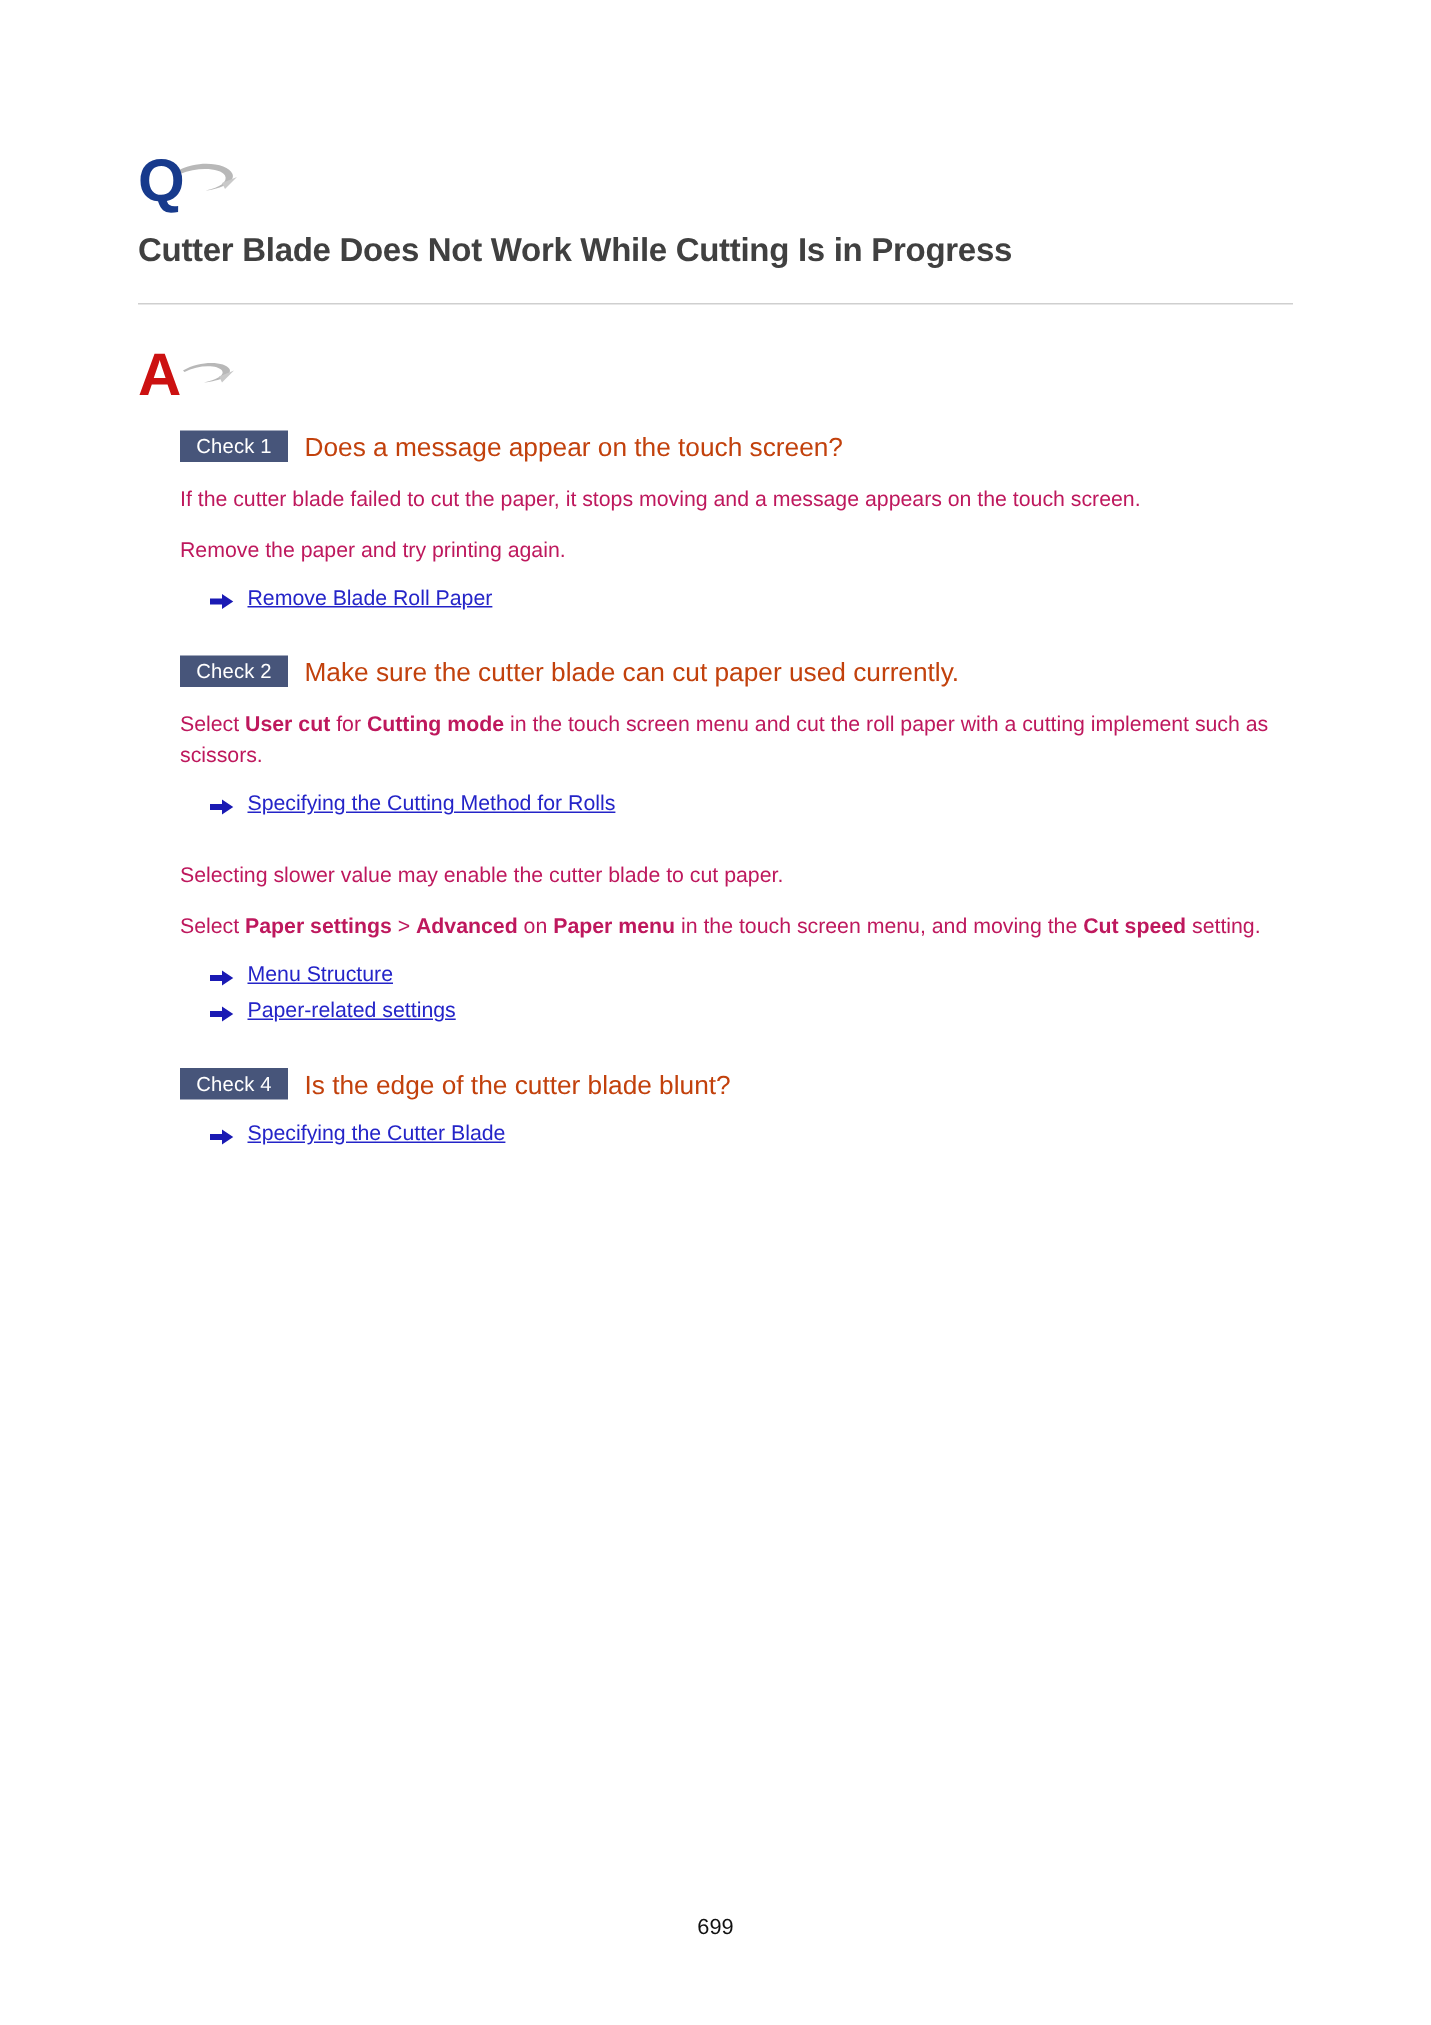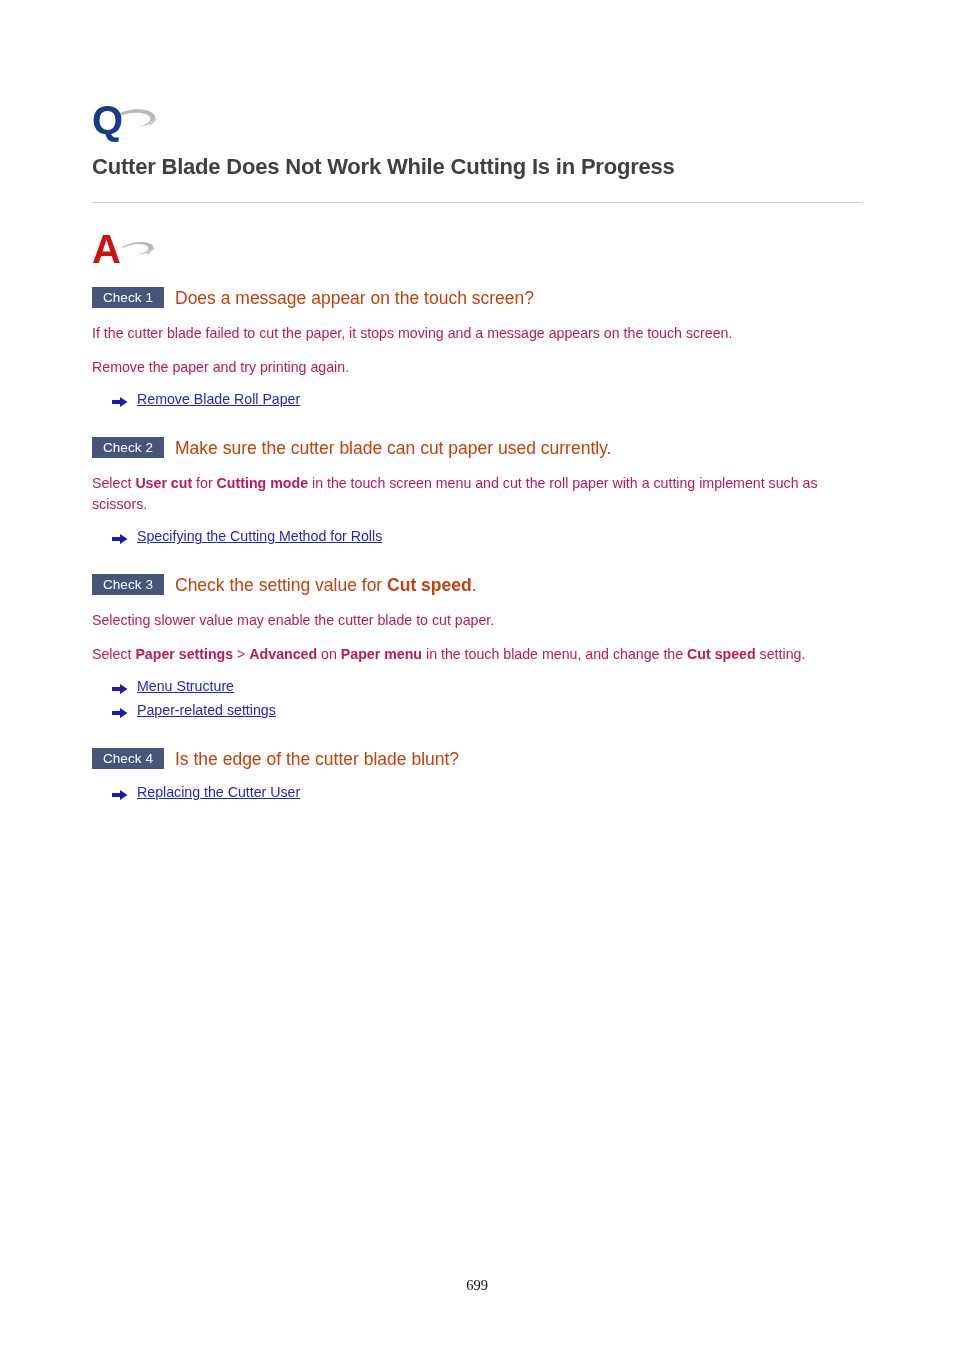--- a/index.html
+++ b/index.html
@@ -50,21 +50,21 @@
   }
 
   .divider {
     border: 0;
     border-top: 1px solid #cfcfcf;
     margin: 22px 0 0 0;
     width: 770px;
   }
 
   
-  .check-block { margin-top: 0; }
+  .check-block { margin-top: 0; margin-left: 28px; }
 
   .check-heading {
     display: flex;
     align-items: baseline;
     margin: 0 0 0 0;
   }
   .check-badge {
     display: inline-block;
     background: #47557a;
     color: #ffffff;
@@ -120,21 +120,21 @@
     text-decoration: underline;
     cursor: pointer;
   }
 
   .page-number {
     position: absolute;
     left: 0;
     top: 1277px;
     width: 954px;
     text-align: center;
-    font-family: Liberation Serif, serif;
+    font-family: Liberation Sans, sans-serif;
     font-size: 14.5px;
     color: #111;
   }
 </style>
 </head>
 <body>
 
 <div class="page">
   <div class="content">
 
@@ -188,26 +188,22 @@
           <ul class="link-list">
             <li>
               <span class="arrow-icon"><svg width="16" height="12" viewBox="0 0 16 12" xmlns="http://www.w3.org/2000/svg">
                   <path d="M0 4 H8 V1 L15.5 6 L8 11 V8 H0 Z" fill="#1a1ab4"></path>
                 </svg></span>
               <a>Specifying the Cutting Method for Rolls</a>
             </li>
           </ul>
         </div>
         <div class="check-block" style="margin-top: 28px;">
-          <div class="check-heading">
-            <span class="check-badge">Check 3</span>
-            <span class="check-title"><span>Check the setting value for </span><b>Cut speed</b><span>.</span></span>
-          </div>
           <p class="body"><span>Selecting slower value may enable the cutter blade to cut paper.</span></p>
-          <p class="body"><span>Select </span><b>Paper settings</b><span> &gt; </span><b>Advanced</b><span> on </span><b>Paper menu</b><span> in the touch blade menu, and change the </span><b>Cut speed</b><span> setting.</span></p>
+          <p class="body"><span>Select </span><b>Paper settings</b><span> &gt; </span><b>Advanced</b><span> on </span><b>Paper menu</b><span> in the touch screen menu, and moving the </span><b>Cut speed</b><span> setting.</span></p>
           <ul class="link-list">
             <li>
               <span class="arrow-icon"><svg width="16" height="12" viewBox="0 0 16 12" xmlns="http://www.w3.org/2000/svg">
                   <path d="M0 4 H8 V1 L15.5 6 L8 11 V8 H0 Z" fill="#1a1ab4"></path>
                 </svg></span>
               <a>Menu Structure</a>
             </li>
             <li>
               <span class="arrow-icon"><svg width="16" height="12" viewBox="0 0 16 12" xmlns="http://www.w3.org/2000/svg">
                   <path d="M0 4 H8 V1 L15.5 6 L8 11 V8 H0 Z" fill="#1a1ab4"></path>
@@ -219,21 +215,21 @@
         <div class="check-block" style="margin-top: 28px;">
           <div class="check-heading">
             <span class="check-badge">Check 4</span>
             <span class="check-title"><span>Is the edge of the cutter blade blunt?</span></span>
           </div>
           <ul class="link-list">
             <li>
               <span class="arrow-icon"><svg width="16" height="12" viewBox="0 0 16 12" xmlns="http://www.w3.org/2000/svg">
                   <path d="M0 4 H8 V1 L15.5 6 L8 11 V8 H0 Z" fill="#1a1ab4"></path>
                 </svg></span>
-              <a>Replacing the Cutter User</a>
+              <a>Specifying the Cutter Blade</a>
             </li>
           </ul>
         </div>
       </div>
 
   </div>
 
   <div class="page-number">699</div>
 </div>
 

